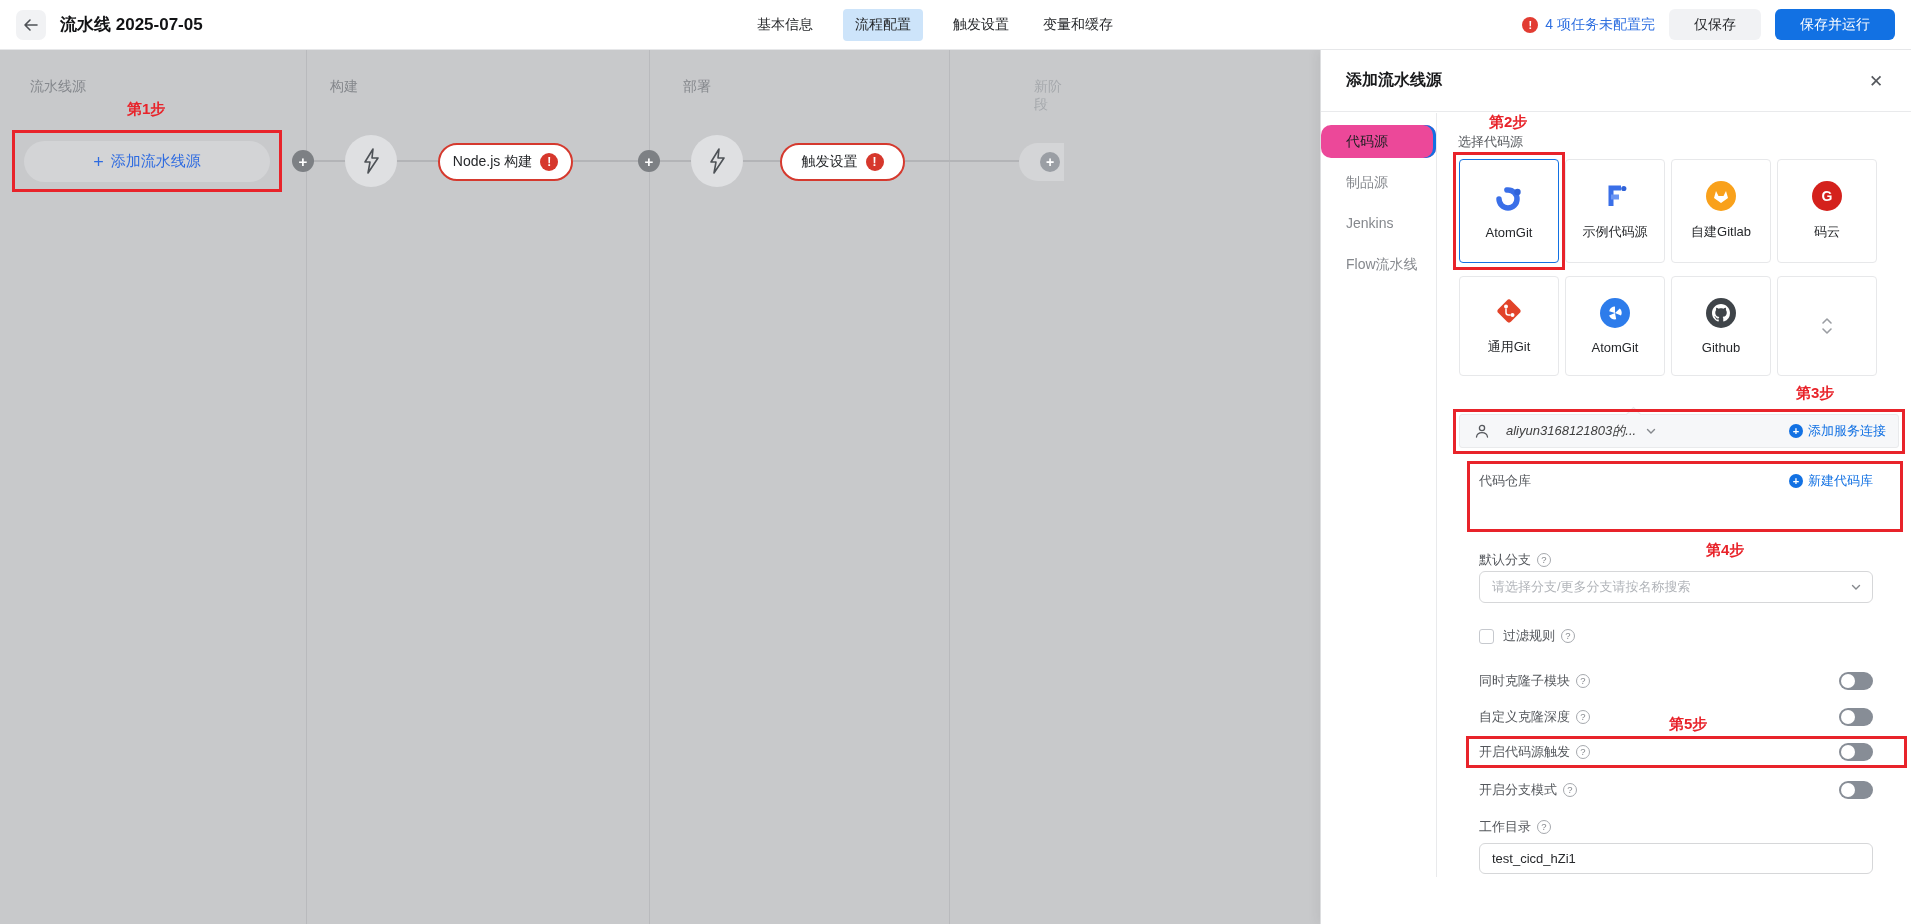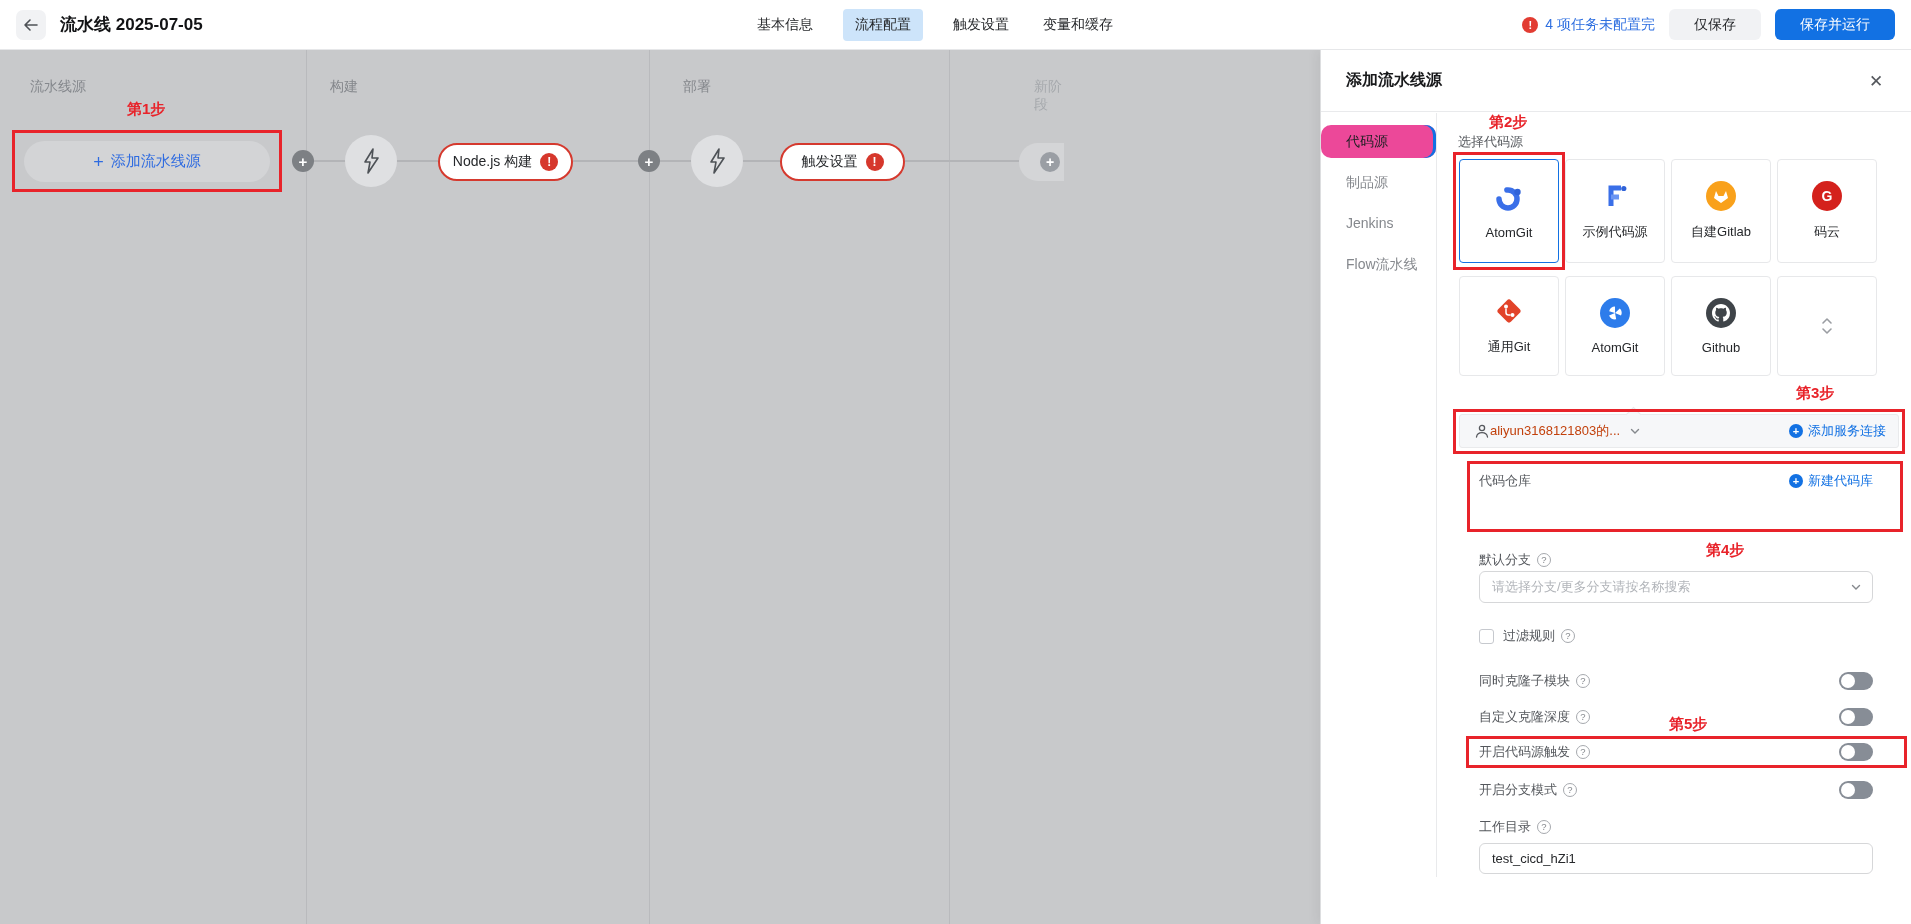--- a/index.html
+++ b/index.html
@@ -47,21 +47,21 @@
   .content{position:absolute;left:135px;top:0;width:456px;bottom:0;overflow:visible;}
   .sec-label{position:absolute;left:2px;top:20px;font-size:13px;color:#55585d;}
   .grid{position:absolute;left:3px;top:46px;display:grid;grid-template-columns:repeat(4,100px);grid-template-rows:104px 100px;gap:13px 6px;}
   .card{background:#fff;border:1px solid #e7e8ea;border-radius:4px;display:flex;flex-direction:column;align-items:center;justify-content:center;gap:12px;font-size:13px;color:#26282b;cursor:pointer;}
   .card .ic{height:30px;display:flex;align-items:center;justify-content:center;}
   .card.selected{border-color:#1271e3;position:relative;}
   .card.selected::after{content:"";position:absolute;left:-7px;right:-7px;top:-8px;bottom:-8px;border:3px solid #e8232a;pointer-events:none;}
   .cic{width:30px;height:30px;border-radius:50%;display:flex;align-items:center;justify-content:center;color:#fff;font-weight:700;font-size:14px;}
   .connbar{position:absolute;left:3px;top:301px;width:440px;height:34px;background:#f6f7f9;border:1px solid #e9eaec;border-radius:3px;display:flex;align-items:center;padding:0 12px 0 14px;font-size:13px;}
   .connbar::before{content:"";position:absolute;left:168px;top:-6px;width:10px;height:10px;background:#f6f7f9;border-left:1px solid #e9eaec;border-top:1px solid #e9eaec;transform:rotate(45deg);}
-  .conn-val{margin-left:0;color:#c2410c;font-weight:500;}
+  .conn-val{margin-left:16px;color:#404040;font-weight:500;font-style:italic;}
   .spacer{flex:1;}
   .blue-link{display:flex;align-items:center;gap:5px;color:#1271e3;font-size:13px;cursor:pointer;white-space:nowrap;}
   .plus-circ{width:14px;height:14px;border-radius:50%;background:#1271e3;color:#fff;font-size:11px;font-weight:700;display:flex;align-items:center;justify-content:center;line-height:1;}
   .formrow{position:absolute;left:23px;width:394px;height:20px;display:flex;justify-content:space-between;align-items:center;font-size:13px;color:#55585d;}
   .lbl{display:flex;align-items:center;gap:6px;}
   .help{width:14px;height:14px;border-radius:50%;border:1px solid #a6a9ae;color:#85888d;font-size:9.5px;display:inline-flex;align-items:center;justify-content:center;line-height:1;}
   .select{position:absolute;left:23px;width:394px;background:#fff;border:1px solid #d6d7d9;border-radius:6px;display:flex;align-items:center;justify-content:space-between;padding:0 10px 0 12px;font-size:13px;color:#26282b;cursor:pointer;}
   .ph{color:#b1b4b9;}
   .checkbox{width:15px;height:15px;border:1px solid #c6c9ce;border-radius:3px;background:#fff;cursor:pointer;}
   .togglerow{position:absolute;left:23px;right:39px;height:20px;display:flex;justify-content:space-between;align-items:center;font-size:13px;color:#55585d;}

